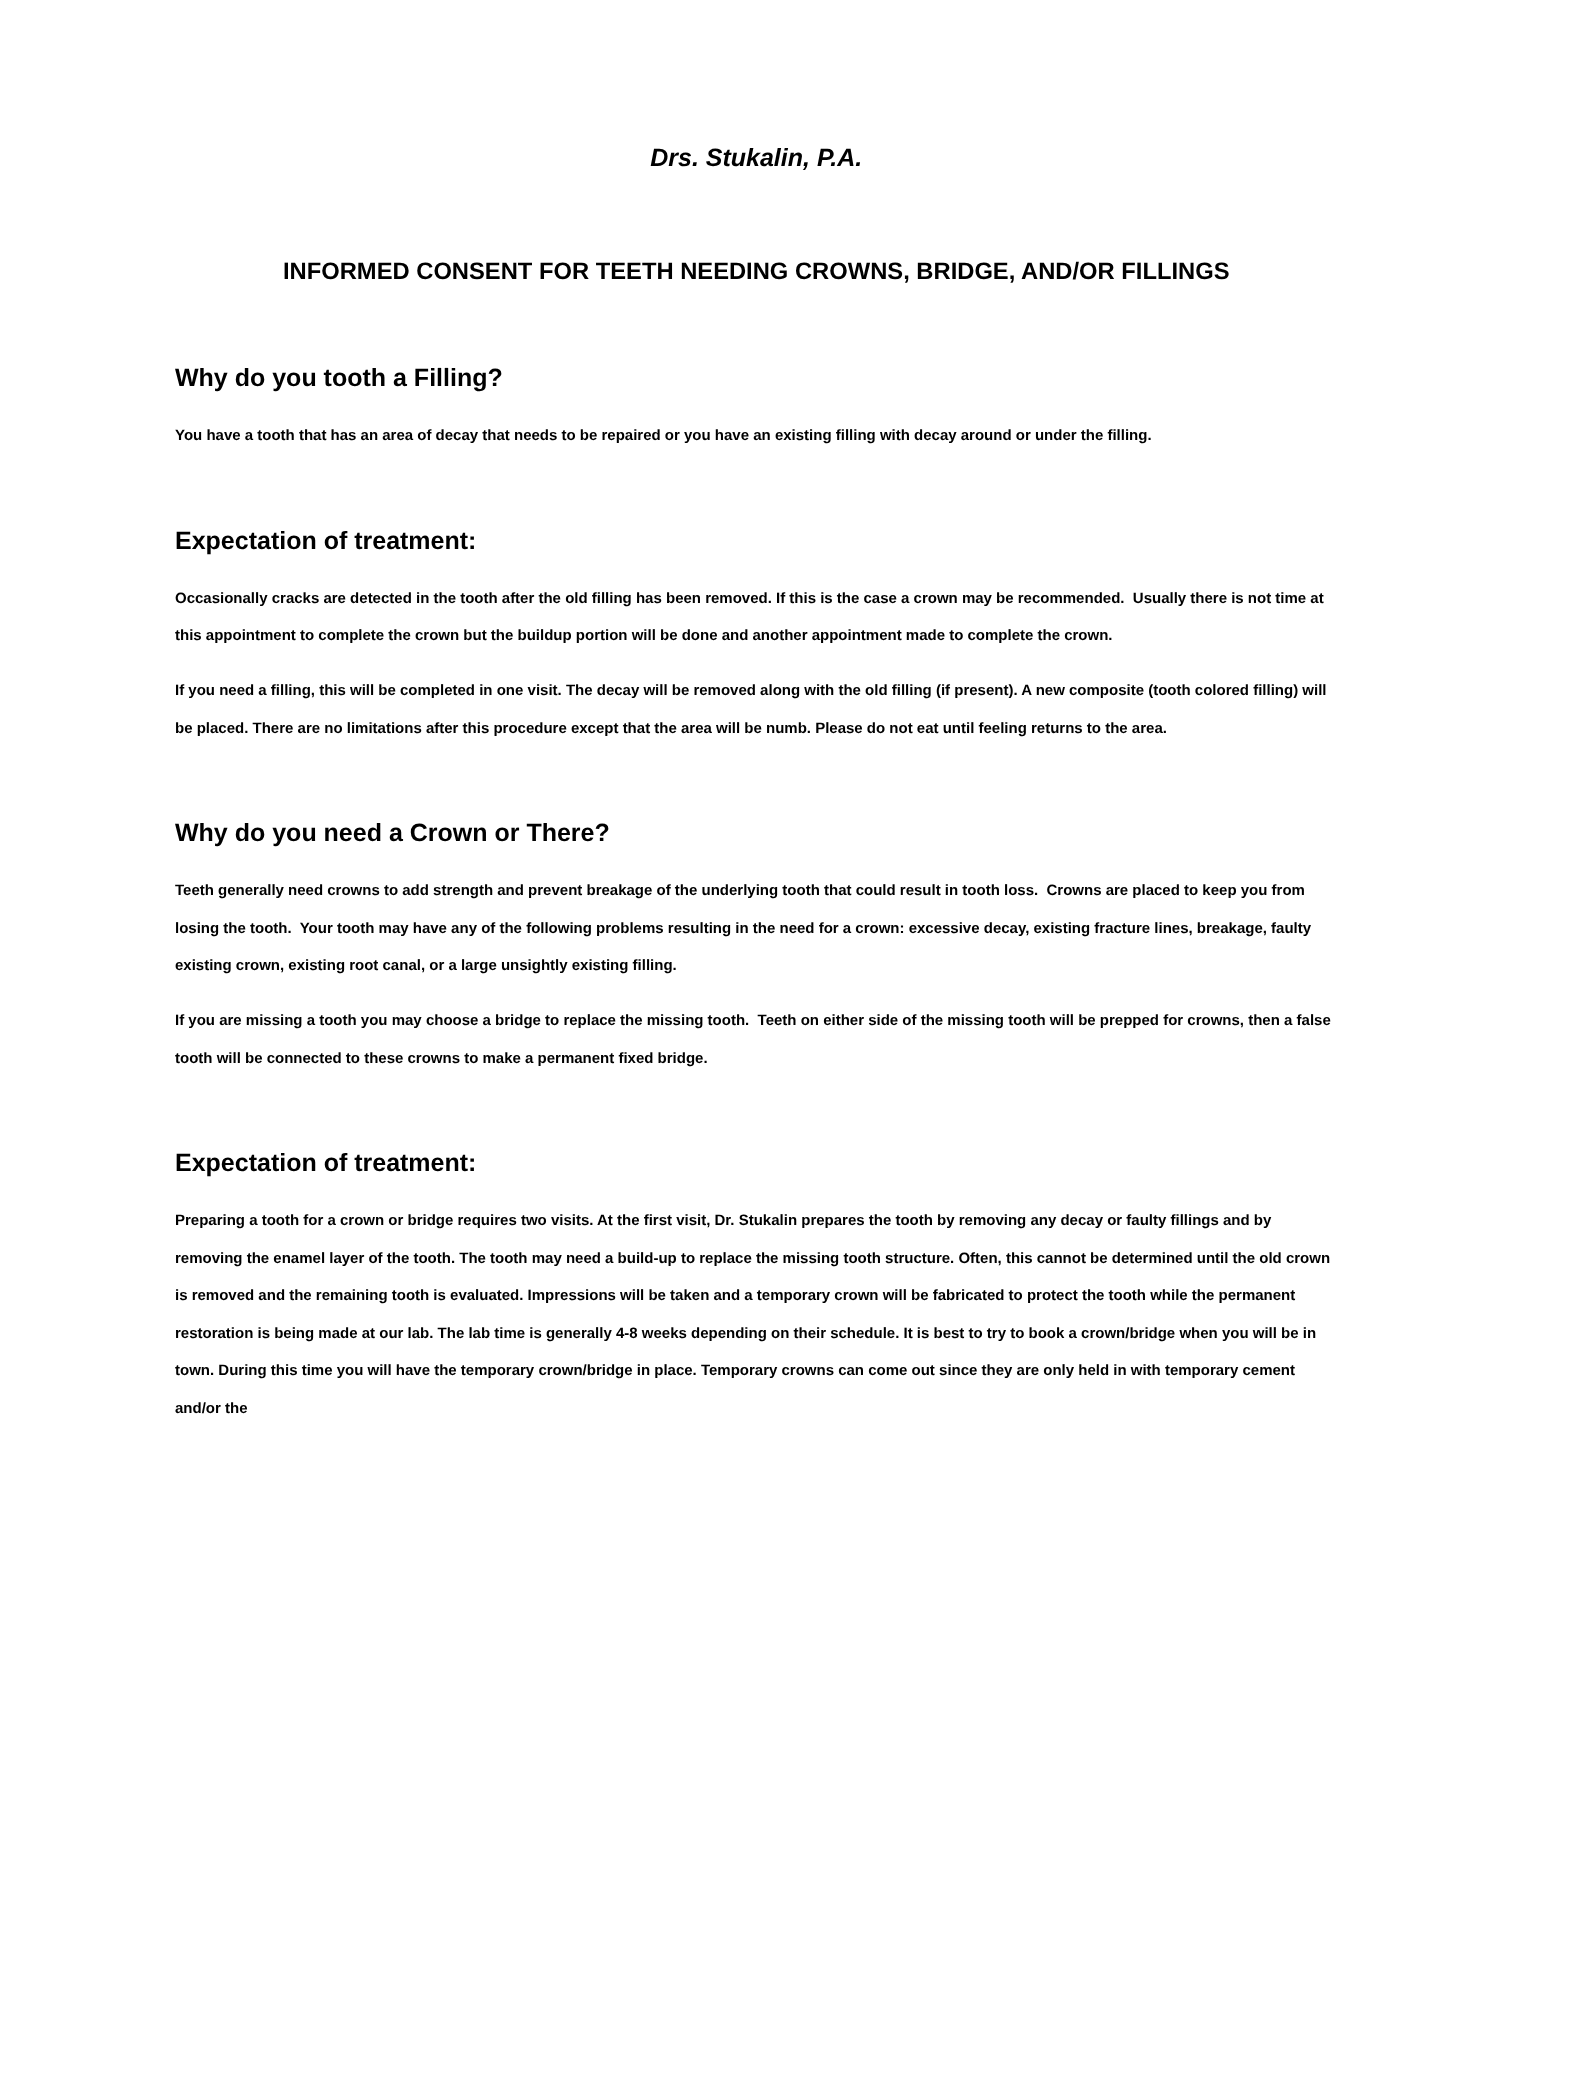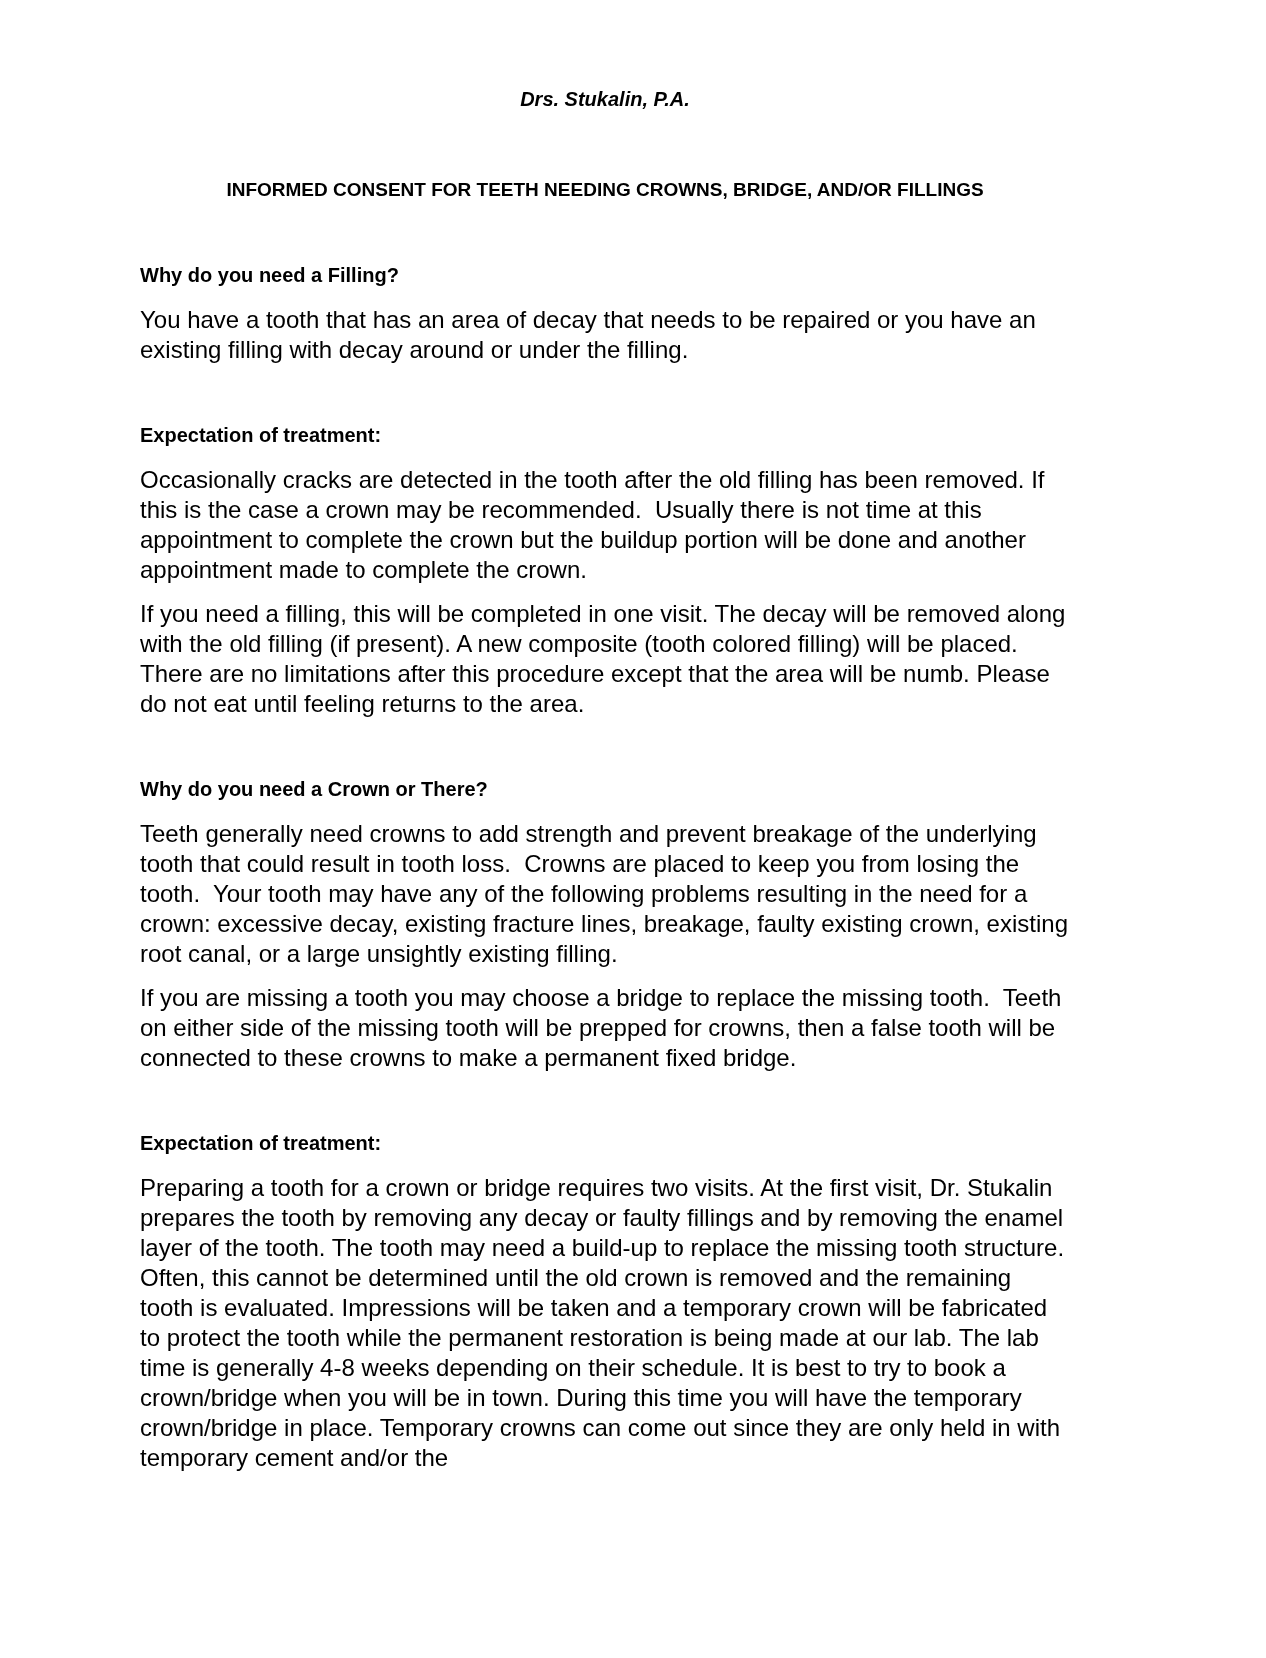--- a/index.html
+++ b/index.html
@@ -8,21 +8,21 @@
     background: #ffffff;
   }
   .page {
     position: relative;
     width: 1266px;
     height: 1658px;
     background: #ffffff;
     color: #000000;
     font-family: "Liberation Sans", sans-serif;
     box-sizing: border-box;
-    padding: 84px 140px 0 140px;
+    padding: 112px 140px 0 140px;
     overflow: hidden;
   }
   .content {
     width: 930px;
   }
   .doc-header {
     text-align: center;
   }
   .doc-header .name {
     font-size: 20px;
@@ -41,41 +41,41 @@
   .section {
     margin-top: 55px;
   }
   .section h2 {
     font-size: 20px;
     line-height: 30px;
     font-weight: bold;
     margin: 0 0 15px 0;
   }
   .section p {
-    font-size: 24px;
+    font-size: 12px;
     line-height: 30px;
-    font-weight: normal;
+    font-weight: bold;
     margin: 0 0 14px 0;
     white-space: pre-wrap;
   }
 </style>
 </head>
 <body>
 
 <div class="page">
   <div class="content">
 
     <div class="doc-header">
       <p class="name">Drs. Stukalin, P.A.</p>
     </div>
 
     <h1 class="doc-title">INFORMED CONSENT FOR TEETH NEEDING CROWNS, BRIDGE, AND/OR FILLINGS</h1>
 
     <div class="section">
-      <h2>Why do you need a Filling?</h2>
+      <h2>Why do you tooth a Filling?</h2>
       <p>You have a tooth that has an area of decay that needs to be repaired or you have an existing filling with decay around or under the filling.</p>
     </div>
 
     <div class="section">
       <h2>Expectation of treatment:</h2>
       <p>Occasionally cracks are detected in the tooth after the old filling has been removed. If this is the case a crown may be recommended.  Usually there is not time at this appointment to complete the crown but the buildup portion will be done and another appointment made to complete the crown.</p>
       <p>If you need a filling, this will be completed in one visit. The decay will be removed along with the old filling (if present). A new composite (tooth colored filling) will be placed. There are no limitations after this procedure except that the area will be numb. Please do not eat until feeling returns to the area.</p>
     </div>
 
     <div class="section">

